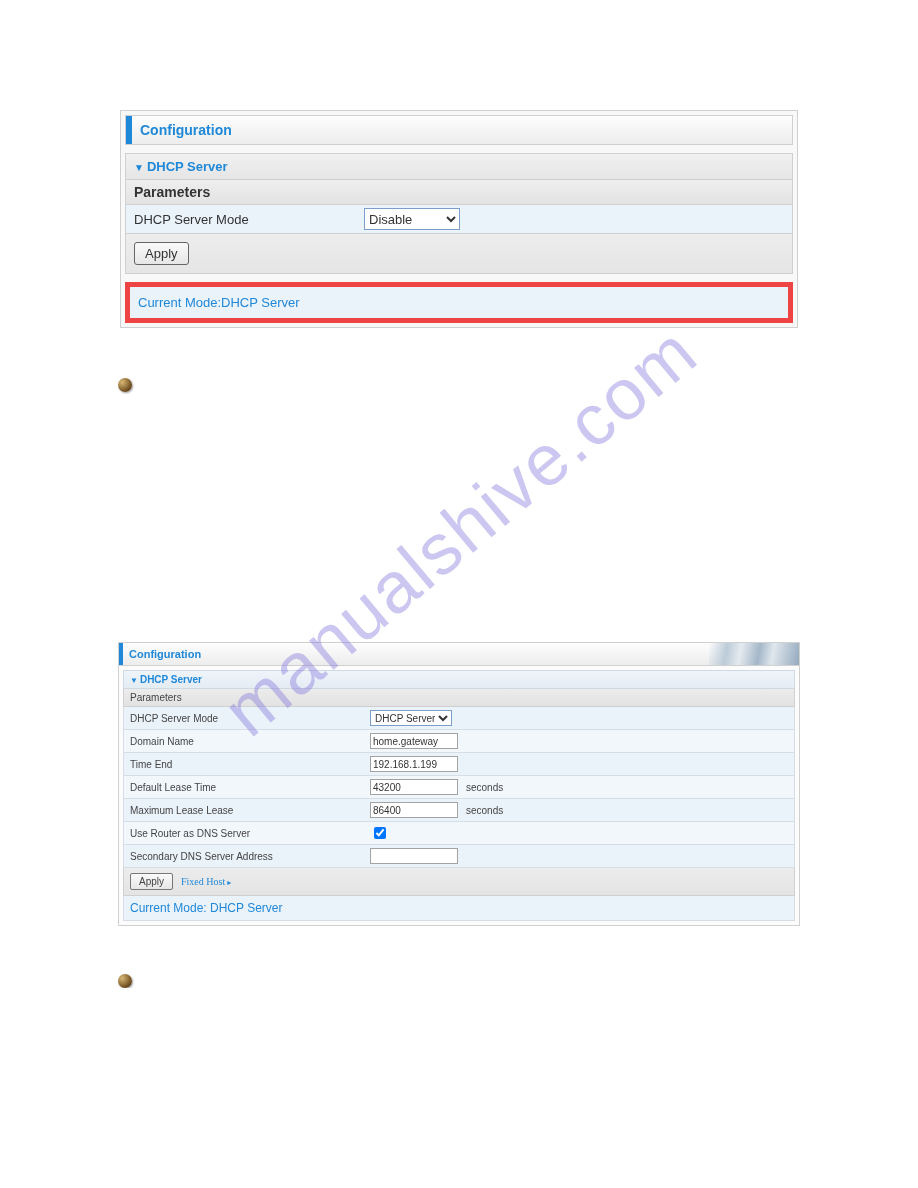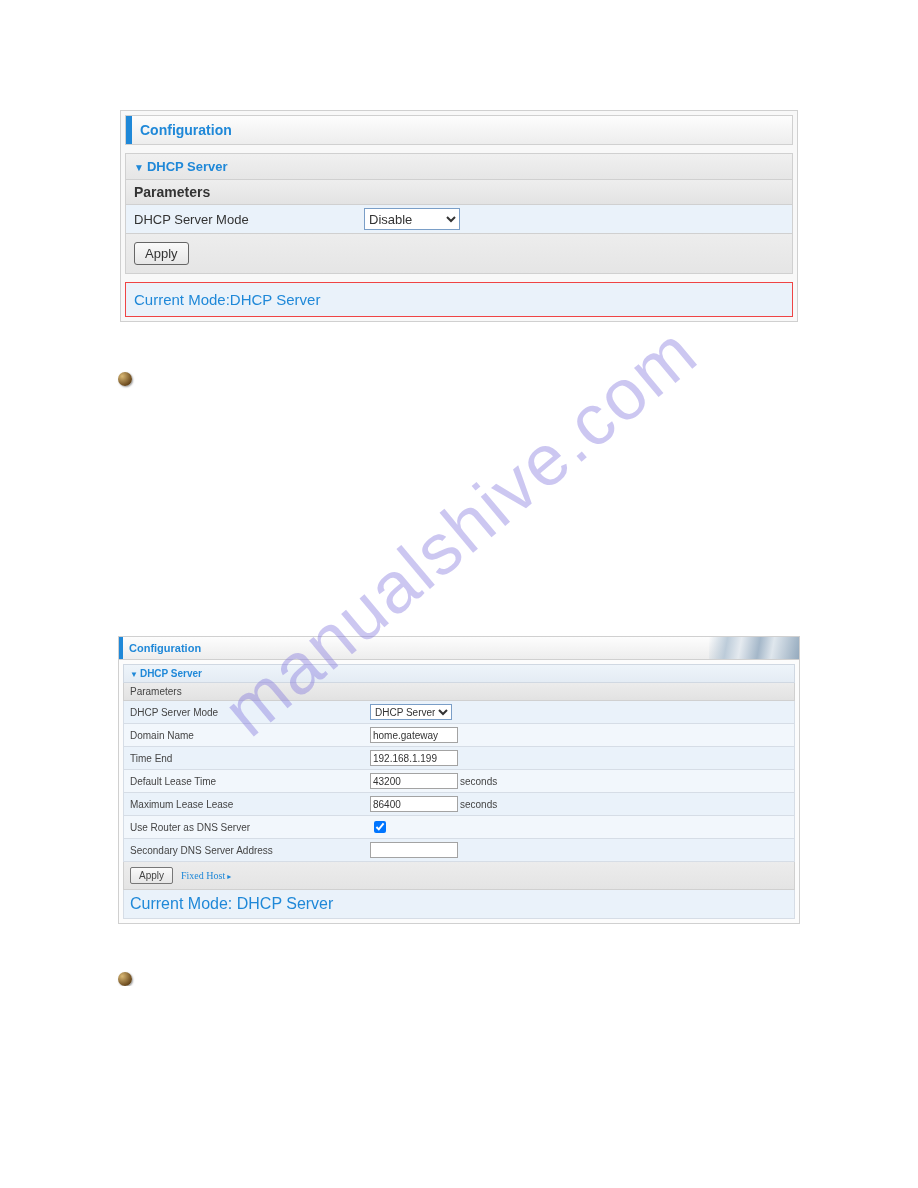--- a/index.html
+++ b/index.html
@@ -110,23 +110,23 @@
     border: 1px solid #666;
     border-radius: 3px;
     background: linear-gradient(#fafafa, #e6e6e6);
     font-size: 13px;
     padding: 3px 10px;
     cursor: pointer;
     color: #333;
   }
   .p1-current {
     background: #eaf2fa;
-    border: 1px solid #ef4444;
+    border: 5px solid #ef4444;
     padding: 8px;
-    font-size: 15px;
+    font-size: 13px;
     color: #1f88d8;
   }
 
   .bullet {
     width: 14px;
     height: 14px;
     border-radius: 50%;
     background: radial-gradient(circle at 30% 30%, #d9b874, #6b4a1e 70%, #3d2a10);
     margin: 50px 0 0 118px;
     box-shadow: 1px 1px 2px rgba(0,0,0,0.4);
@@ -198,21 +198,21 @@
     border-top: none;
     padding: 2px 6px;
     font-size: 10px;
     color: #444;
     height: 18px;
   }
   .p2-row:nth-of-type(odd) { background: #eaf2fa; }
   .p2-row:nth-of-type(even) { background: #f2f7fc; }
   .p2-row .label { flex: 0 0 240px; }
   .p2-row .val { flex: 0 0 90px; }
-  .p2-row .unit { color: #444; }
+  .p2-row .unit { color: #444; margin-left: 6px; }
   .p2-select {
     height: 16px;
     border: 1px solid #7a9ec7;
     background: #fff;
     font-size: 10px;
     width: 82px;
     color: #333;
   }
   .p2-input {
     height: 14px;
@@ -249,21 +249,21 @@
     font-size: 10px;
     cursor: pointer;
     font-family: Liberation Serif, serif;
   }
   .p2-link .arr { font-size: 8px; margin-left: 2px; }
   .p2-current {
     background: #eaf2fa;
     border: 1px solid #d6dde6;
     border-top: none;
     padding: 5px 6px;
-    font-size: 16px;
+    font-size: 12px;
     color: #1f88d8;
     margin-bottom: 4px;
   }
 
   .bullet2 {
     width: 14px;
     height: 14px;
     border-radius: 50%;
     background: radial-gradient(circle at 30% 30%, #d9b874, #6b4a1e 70%, #3d2a10);
     margin: 48px 0 0 118px;

